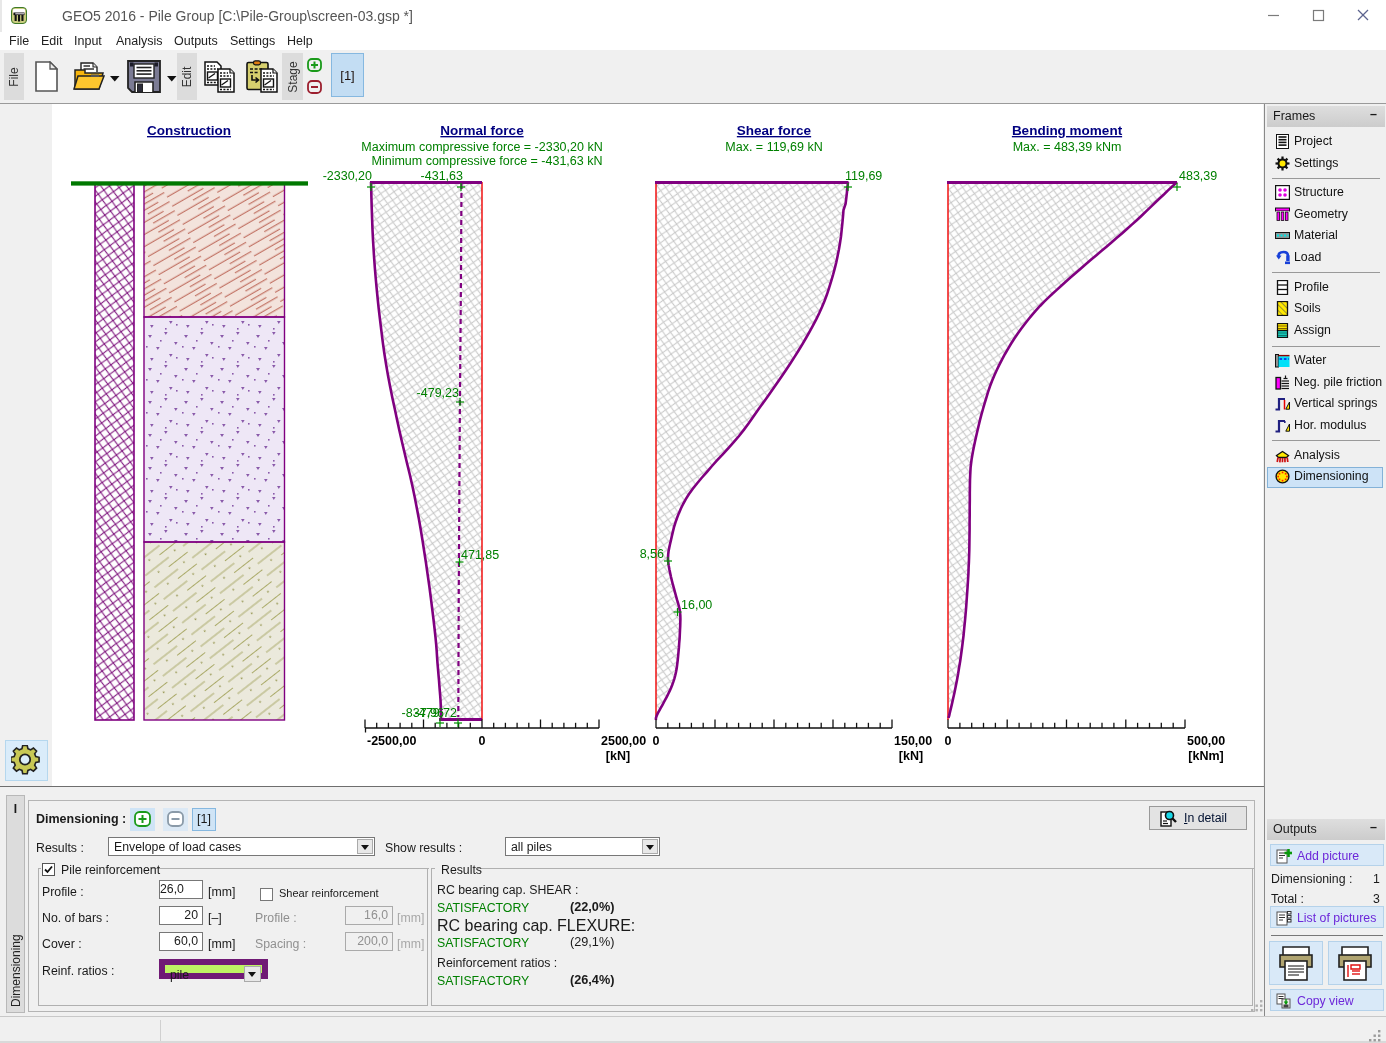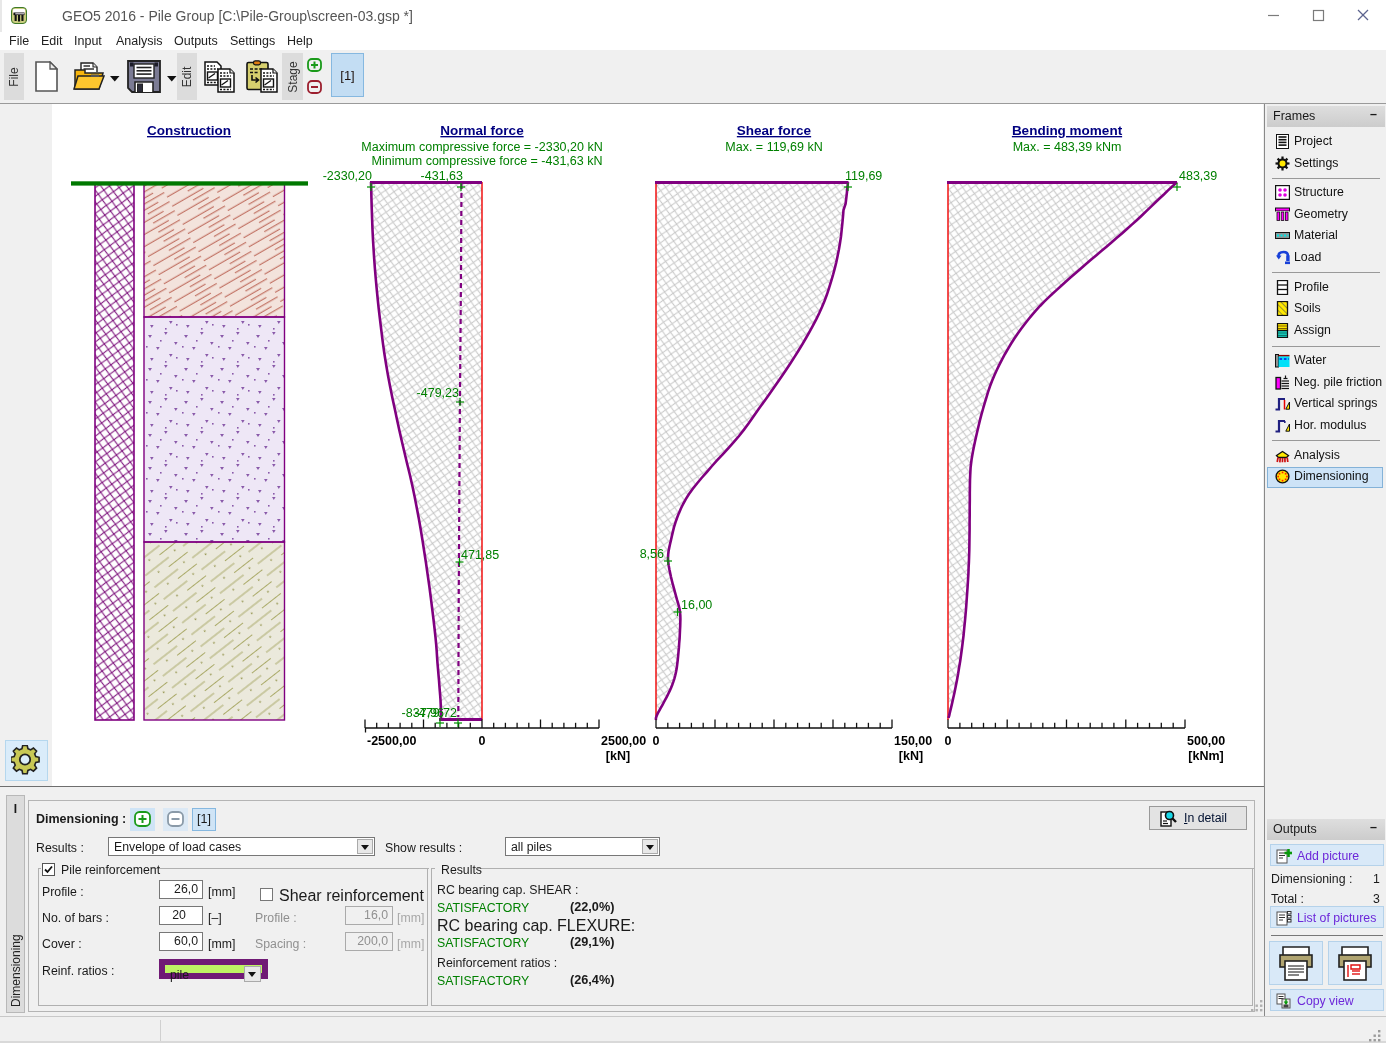--- a/index.html
+++ b/index.html
@@ -665,57 +665,57 @@
 <div class="abs" style="left:-1px;top:-1px;width:3px;height:1px;background:#b0b0b0"></div>
 <div class="abs" style="left:112px;top:-1px;width:278px;height:1px;background:#b0b0b0"></div>
 </div>
 <div class="abs" style="left:42px;top:76px;width:13px;height:13px;background:#fff;border:1px solid #555">
       <svg style="position:absolute;left:1px;top:1px" width="9" height="9" viewBox="0 0 9 9">
         <path d="M1 4.5 L3.5 7 L8 1.5" fill="none" stroke="#111" stroke-width="1.8"></path>
       </svg>
     </div>
 <div class="abs" style="left:61px;top:76px;font-size:12.3px">Pile reinforcement</div>
 <div class="abs" style="left:42px;top:98px;font-size:12.3px">Profile :</div>
-<div class="abs" style="left:159px;top:93px;width:44px;height:19px;background:#fff;border:1px solid #777;text-align:right;line-height:17px;font-size:12.3px;padding-right:4px">26,0</div>
+<div class="abs" style="left:159px;top:93px;width:44px;height:19px;background:#fff;border:1px solid #777;line-height:17px;font-size:12.3px;padding-right:4px">26,0</div>
 <div class="abs" style="left:208px;top:98px;font-size:12.3px">[mm]</div>
 <div class="abs" style="left:42px;top:124px;font-size:12.3px">No. of bars :</div>
-<div class="abs" style="left:159px;top:119px;width:44px;height:19px;background:#fff;border:1px solid #777;text-align:center;line-height:17px;font-size:12.3px;padding-right:4px">20</div>
+<div class="abs" style="left:159px;top:119px;width:44px;height:19px;background:#fff;border:1px solid #777;text-align:right;line-height:17px;font-size:12.3px;padding-right:4px">20</div>
 <div class="abs" style="left:208px;top:124px;font-size:12.3px">[–]</div>
 <div class="abs" style="left:42px;top:150px;font-size:12.3px">Cover :</div>
 <div class="abs" style="left:159px;top:145px;width:44px;height:19px;background:#fff;border:1px solid #777;text-align:right;line-height:17px;font-size:12.3px;padding-right:4px">60,0</div>
 <div class="abs" style="left:208px;top:150px;font-size:12.3px">[mm]</div>
 <div class="abs" style="left:42px;top:177px;font-size:12.3px">Reinf. ratios :</div>
 <div class="abs" style="left:159px;top:172px;width:109px;height:20px;background:#bef264;border:6px solid #701a75">
 <span style="position:absolute;left:5px;top:3px;font-size:12.3px">pile</span>
 <span style="position:absolute;right:1px;top:1px;width:17px;height:16px;background:#e8e8e8;border:1px solid #aaa">
         <svg style="position:absolute;left:3px;top:5px" width="9" height="6" viewBox="0 0 9 6">
           <polygon points="0,0 8,0 4,5" fill="#111"></polygon>
         </svg>
       </span>
     </div>
 <div class="abs" style="left:260px;top:101px;width:13px;height:13px;background:#fff;border:1px solid #777"></div>
-<div class="abs" style="left:279px;top:100px;font-size:16px">Shear reinforcement</div>
+<div class="abs" style="left:279px;top:100px;font-size:11px">Shear reinforcement</div>
 <div class="abs" style="left:255px;top:124px;font-size:12.3px;color:#909090">Profile :</div>
 <div class="abs" style="left:345px;top:119px;width:48px;height:19px;background:#f0f0f0;border:1px solid #aaa;text-align:right;line-height:17px;font-size:12.3px;padding-right:4px;color:#909090">16,0</div>
 <div class="abs" style="left:397px;top:124px;font-size:12.3px;color:#a8a8a8">[mm]</div>
 <div class="abs" style="left:255px;top:150px;font-size:12.3px;color:#909090">Spacing :</div>
 <div class="abs" style="left:345px;top:145px;width:48px;height:19px;background:#f0f0f0;border:1px solid #aaa;text-align:right;line-height:17px;font-size:12.3px;padding-right:4px;color:#909090">200,0</div>
 <div class="abs" style="left:397px;top:150px;font-size:12.3px;color:#a8a8a8">[mm]</div>
 
 <div class="abs" style="left:431px;top:82px;width:822px;height:137px;border:1px solid #b0b0b0;border-top:none">
 <div class="abs" style="left:-1px;top:-1px;width:4px;height:1px;background:#b0b0b0"></div>
 <div class="abs" style="left:46px;top:-1px;width:776px;height:1px;background:#b0b0b0"></div>
 </div>
 <div class="abs" style="left:441px;top:76px;font-size:12.3px">Results</div>
 <div class="abs" style="left:437px;top:96px;font-size:12.3px">RC bearing cap. SHEAR :</div>
 <div class="abs" style="left:437px;top:114px;font-size:12.3px;color:#008000">SATISFACTORY</div>
 <div class="abs" style="left:570px;top:113px;font-size:12.7px;font-weight:bold">(22,0%)</div>
 <div class="abs" style="left:437px;top:130px;font-size:16px">RC bearing cap. FLEXURE:</div>
 <div class="abs" style="left:437px;top:149px;font-size:12.3px;color:#008000">SATISFACTORY</div>
-<div class="abs" style="left:570px;top:148px;font-size:12.7px;font-weight:bold">(29,1%)</div>
+<div class="abs" style="left:570px;top:148px;font-size:12.7px;font-weight:normal">(29,1%)</div>
 <div class="abs" style="left:437px;top:169px;font-size:12.3px">Reinforcement ratios :</div>
 <div class="abs" style="left:437px;top:187px;font-size:12.3px;color:#008000">SATISFACTORY</div>
 <div class="abs" style="left:570px;top:186px;font-size:12.7px;font-weight:bold">(26,4%)</div>
 </div>
 <div id="statusbar">
 <div class="abs" style="left:160px;top:3px;width:1px;height:21px;background:#d0d0d0"></div>
 <svg class="abs" style="left:1368px;top:12px" width="14" height="14" viewBox="0 0 14 14">
       <g fill="#9a9a9a">
         <rect x="10" y="1" width="2.4" height="2.4"></rect>
         <rect x="10" y="5.5" width="2.4" height="2.4"></rect>

